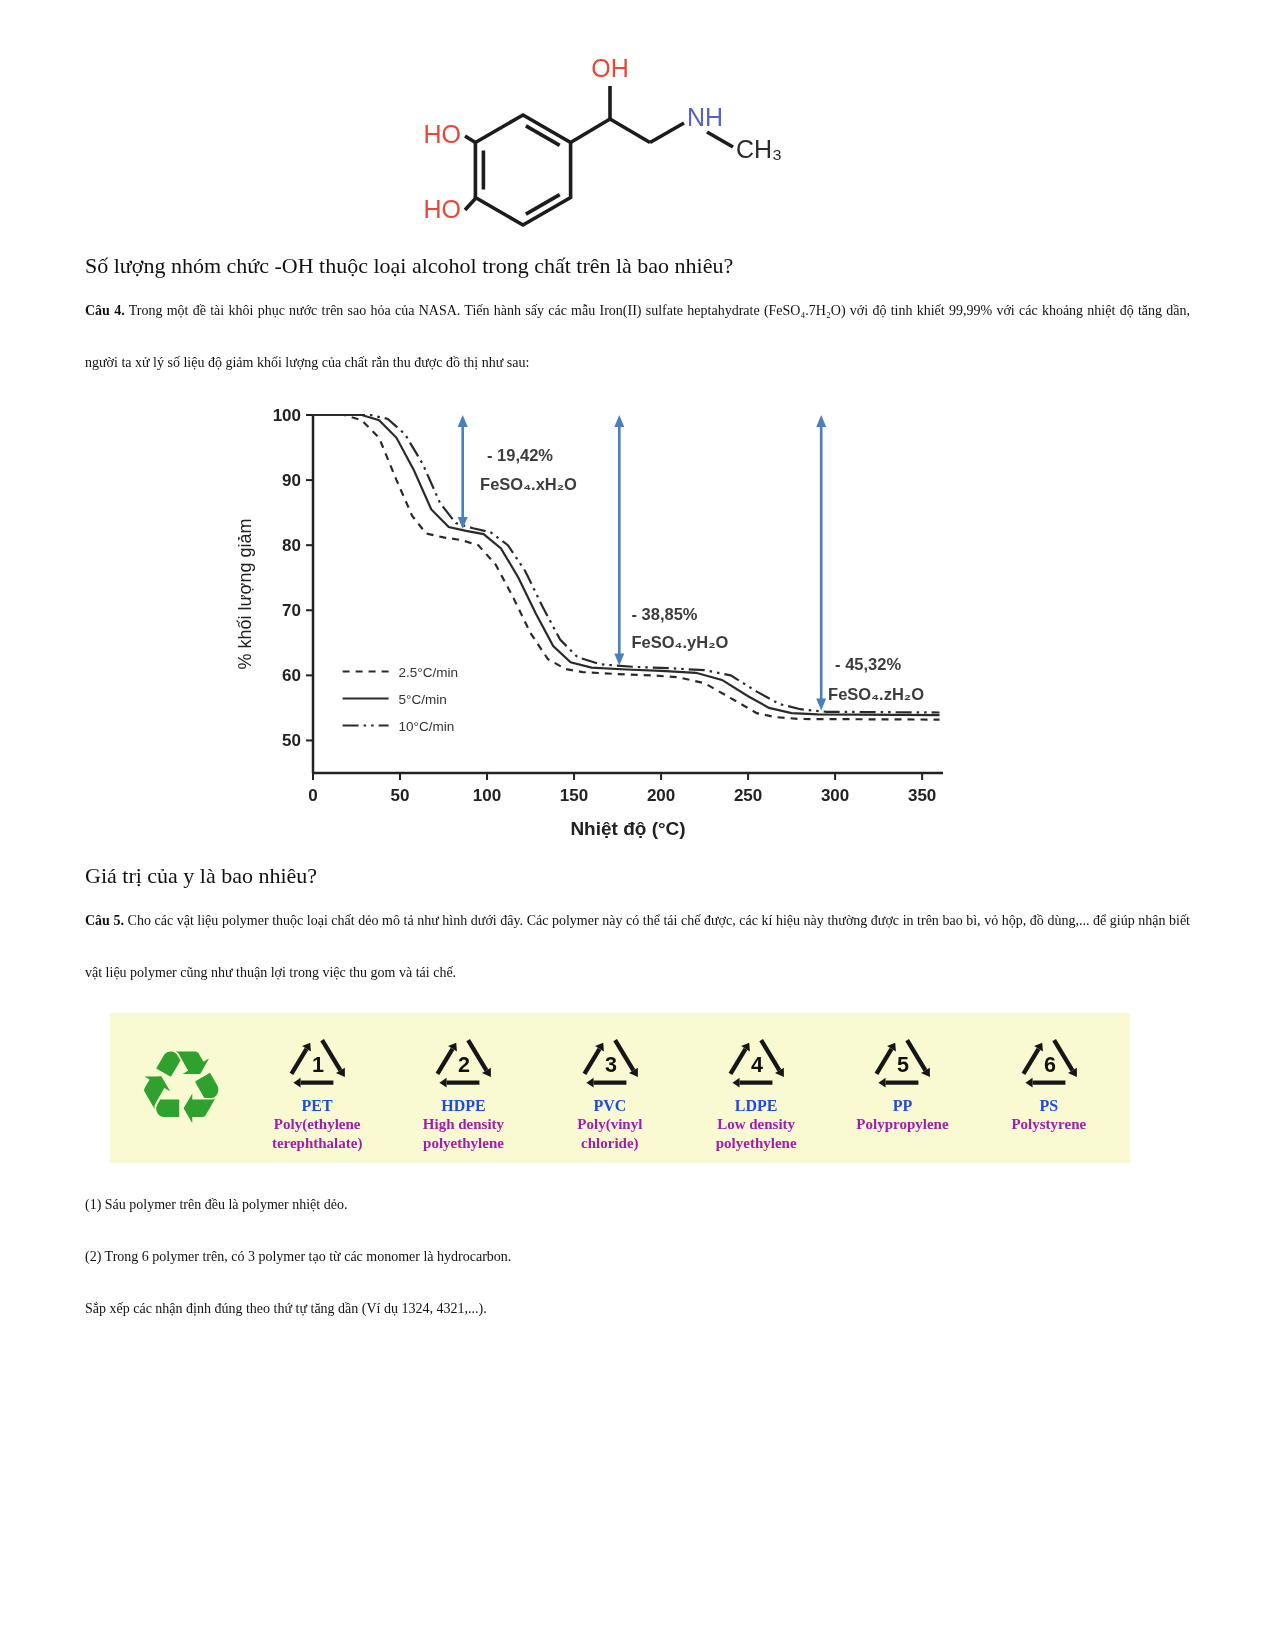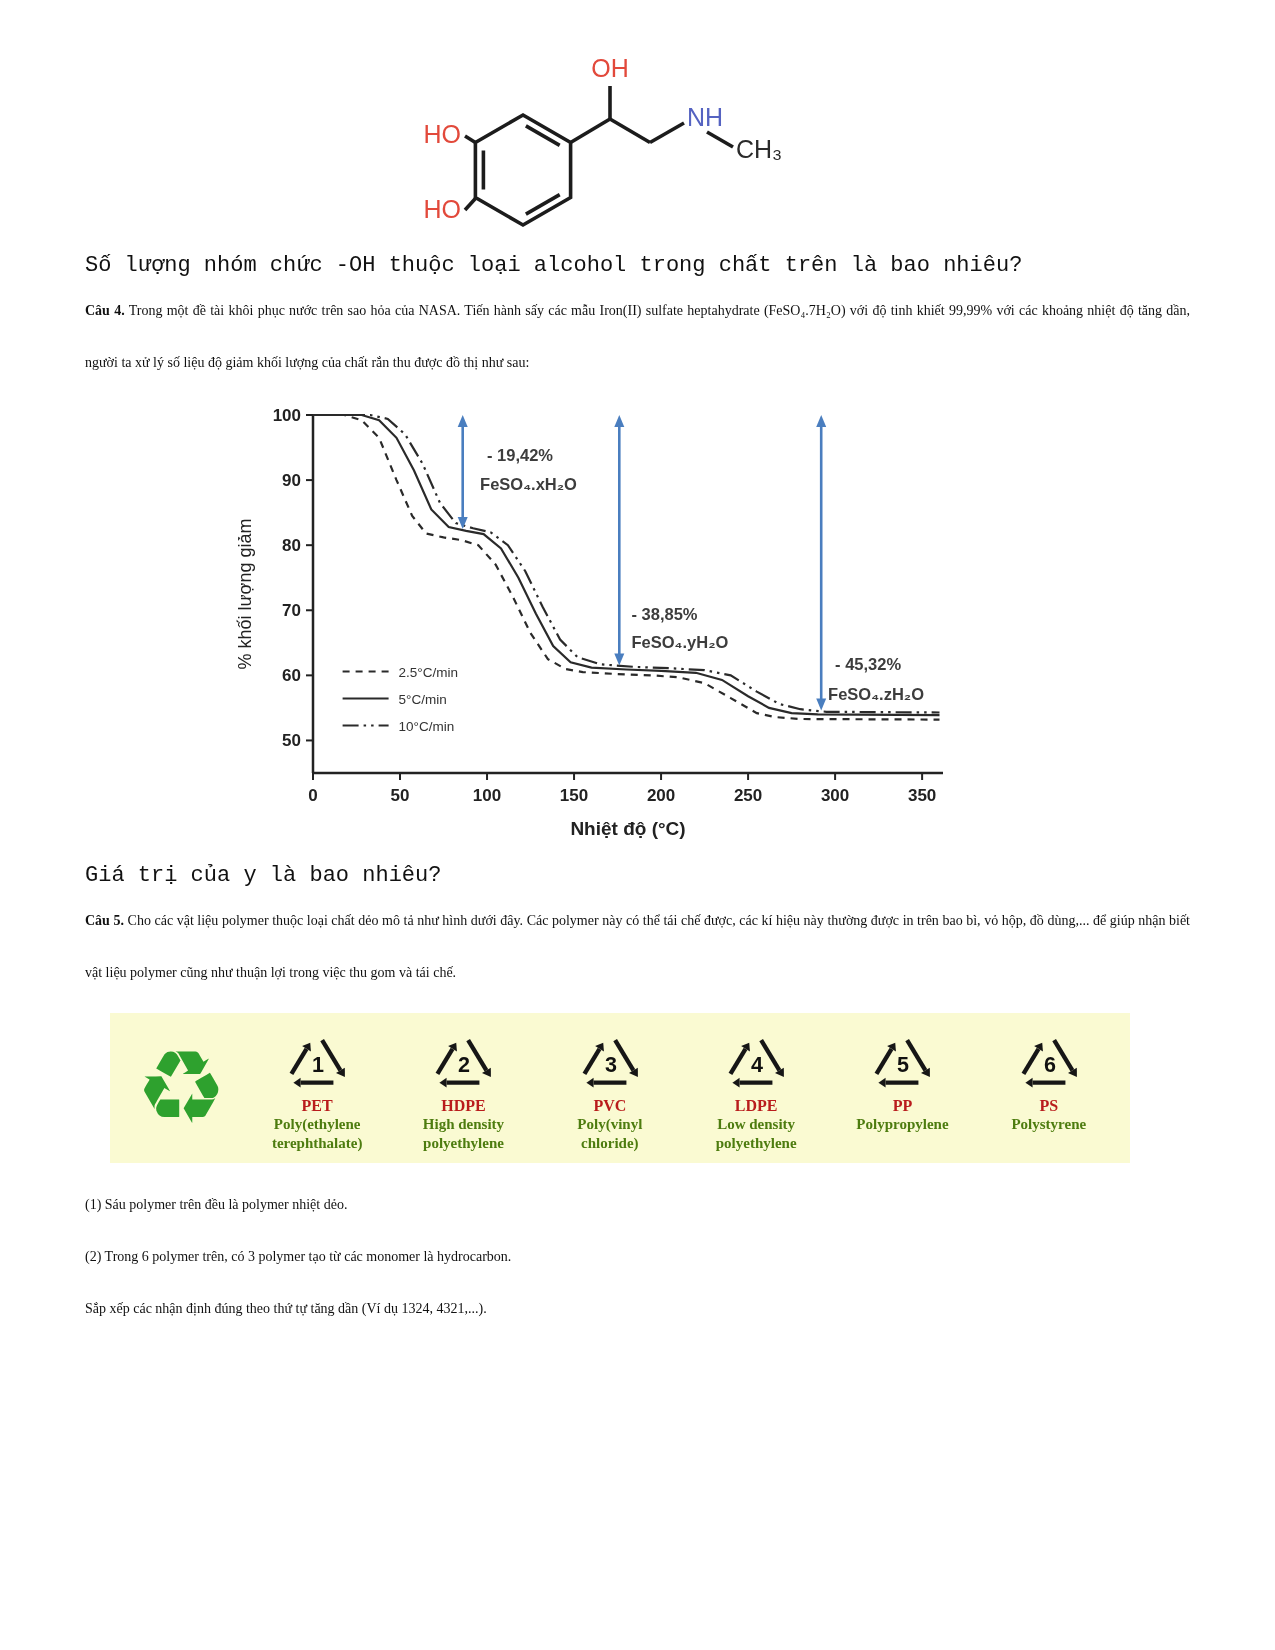--- a/index.html
+++ b/index.html
@@ -8,39 +8,39 @@
     position:relative; width:1275px; height:1650px; background:#fff; overflow:hidden;
     padding:20px 85px 0 85px;
     font-family:"Liberation Serif","DejaVu Serif",serif; color:#111;
   }
   .mol-wrap { margin:0 0 8px 318px; }
   .mol-svg text { font-size:25px; font-family:"Liberation Sans","DejaVu Sans",sans-serif; font-weight:500; }
   .mol-red  { fill:#e2493b; }
   .mol-blue { fill:#5563c1; }
   .mol-dark { fill:#2b2b2b; }
 
-  .line { font-size:22px; line-height:38px; margin:0;font-family:Liberation Mono, monospace; }
+  .line { font-size:22px; line-height:38px; margin:0; }
   .para { font-size:14px; line-height:52px; margin:0; text-align:justify; }
   .qlabel { font-weight:bold; }
 
   .chart-wrap { margin:16px 0 8px 144px; }
   .chart-svg text { font-family:"Liberation Sans","DejaVu Sans",sans-serif; }
   .tick     { font-size:17px; font-weight:600; fill:#222; }
   .anno     { font-size:16.5px; font-weight:600; fill:#3d3d3d; }
   .legend-t { font-size:13.5px; fill:#333; }
   .xlabel   { font-size:19px; font-weight:700; fill:#222; }
   .ylabel   { font-size:18px; fill:#222; }
 
   .banner { display:flex; align-items:center; width:1020px; margin:14px 0 14px 25px; padding:10px 8px; background:#fafad2; }
   .logo   { width:126px; text-align:center; font-size:102px; line-height:108px; color:#2ea12e;
             font-family:"DejaVu Sans",sans-serif; }
   .poly-items { flex:1; display:flex; }
   .poly-item  { flex:1; text-align:center; }
-  .poly-code  { color:#b91c1c; font-weight:700; font-size:16px; margin-top:2px; }
-  .poly-desc  { color:#4d7c0f; font-weight:700; font-size:15px; line-height:19px; white-space:pre-line; }
+  .poly-code  { color:#1d4ed8; font-weight:700; font-size:16px; margin-top:2px; }
+  .poly-desc  { color:#a21caf; font-weight:700; font-size:15px; line-height:19px; white-space:pre-line; }
 
   .statements { margin-top:16px;font-family:Liberation Serif, serif; }
 </style>
 </head>
 <body>
 
 <div class="page">
 
   <div class="mol-wrap">
     <svg class="mol-svg" viewBox="0 0 400 215" width="400" height="215">

